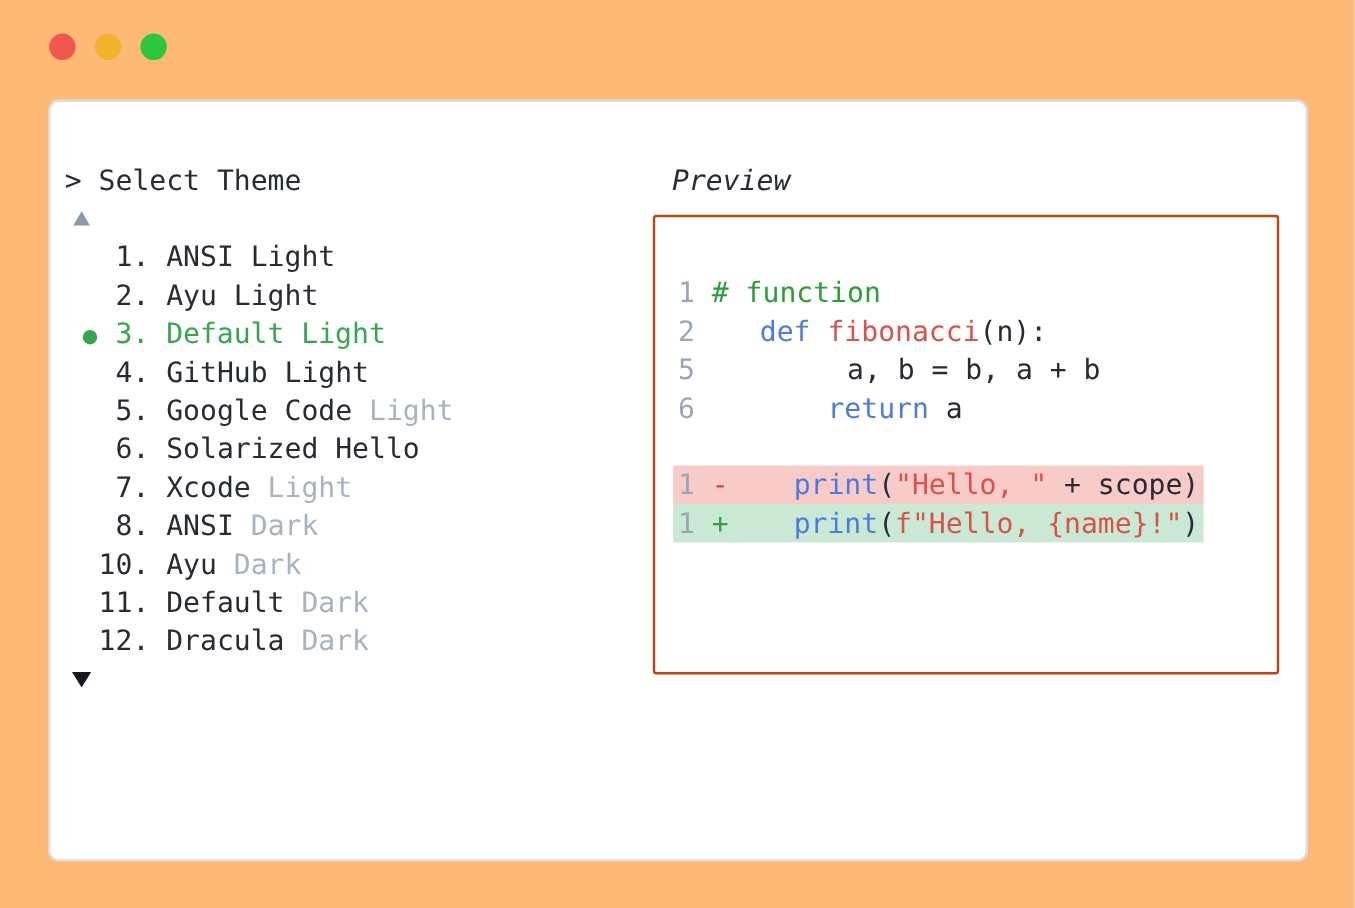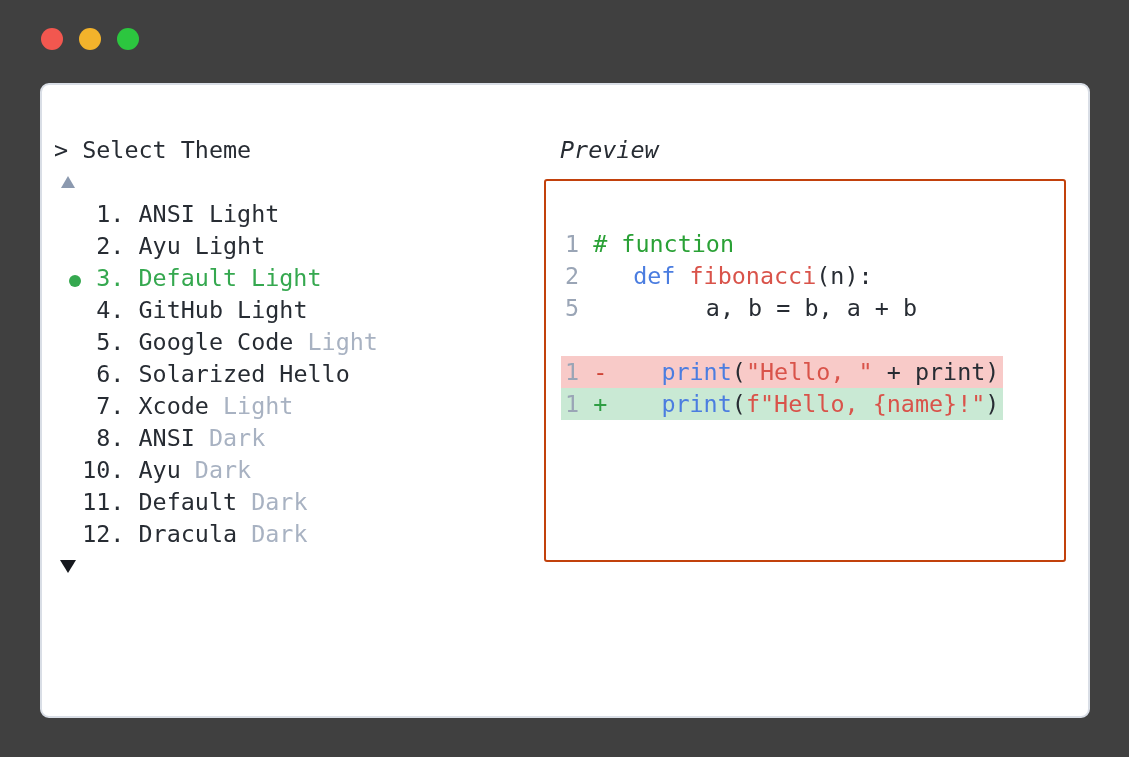--- a/index.html
+++ b/index.html
@@ -16,21 +16,21 @@
     --add-sign:#2f9e44;
     --border:#d9dee6;
     --traffic-red:#f2574f;
     --traffic-yellow:#f3b32b;
     --traffic-green:#2cc63f;
     --arrow-up:#8b99af;
     --arrow-down:#16191e;
   }
   html,body{margin:0;padding:0;background:#ffffff;}
   .stage{
-    position:relative;width:1129px;height:757px;background:#404040;overflow:hidden;
+    position:relative;width:1129px;height:757px;background:#fdba74;overflow:hidden;
     font-family:"DejaVu Sans Mono","Liberation Mono",monospace;
     color:var(--dark-text);
   }
   
   .lights{position:absolute;left:41px;top:28px;display:flex;gap:16px;}
   .light{width:22px;height:22px;border-radius:50%;}
   .light.red{background:var(--traffic-red);}
   .light.yellow{background:var(--traffic-yellow);}
   .light.green{background:var(--traffic-green);}
   
@@ -115,20 +115,21 @@
 
     </div>
 
     <div class="mono-line preview-label">Preview</div>
 
     <div class="preview-box">
       <div class="code" id="code-block">
           <div class="mono-line code-line"><span class="line-wrap"><span class="ln">1</span> <span class="tok-comment"># function</span></span></div>
           <div class="mono-line code-line"><span class="line-wrap"><span class="ln">2</span> <span class="tok-keyword">def</span><span class="tok-plain"> </span><span class="tok-funcname">fibonacci</span><span class="tok-plain">(n):</span></span></div>
           <div class="mono-line code-line"><span class="line-wrap"><span class="ln">5</span> <span class="tok-plain">        a, b = b, a + b</span></span></div>
+          <div class="mono-line code-line"><span class="line-wrap"><span class="ln">6</span> <span class="tok-plain">    </span><span class="tok-keyword">return</span><span class="tok-plain"> a</span></span></div>
           <div class="mono-line code-line"><span class="line-wrap"> </span></div>
-          <div class="mono-line code-line diff-del"><span class="line-wrap"><span class="ln">1</span> <span class="tok-del-sign">-</span><span class="tok-plain"> </span><span class="tok-keyword">print</span><span class="tok-plain">(</span><span class="tok-string">"Hello, "</span><span class="tok-plain"> + print)</span></span></div>
+          <div class="mono-line code-line diff-del"><span class="line-wrap"><span class="ln">1</span> <span class="tok-del-sign">-</span><span class="tok-plain"> </span><span class="tok-keyword">print</span><span class="tok-plain">(</span><span class="tok-string">"Hello, "</span><span class="tok-plain"> + scope)</span></span></div>
           <div class="mono-line code-line diff-add"><span class="line-wrap"><span class="ln">1</span> <span class="tok-add-sign">+</span><span class="tok-plain"> </span><span class="tok-keyword">print</span><span class="tok-plain">(</span><span class="tok-string">f"Hello, {name}!"</span><span class="tok-plain">)</span></span></div>
         </div>
     </div>
 
   </div>
 </div>
 
 </body></html>

